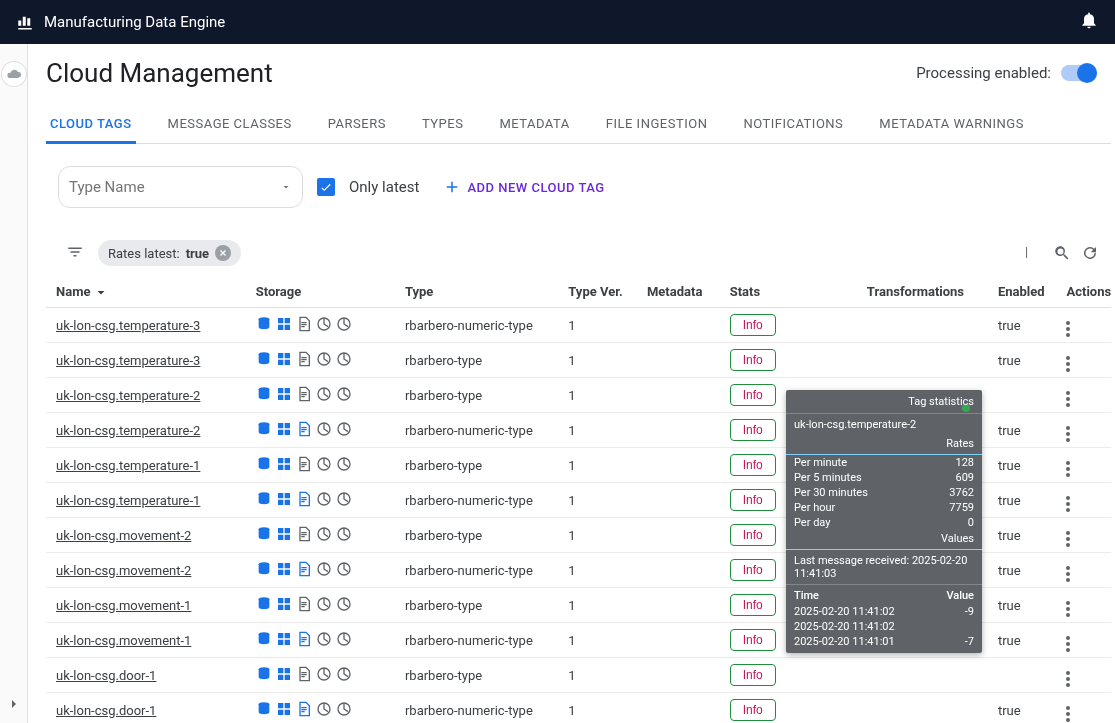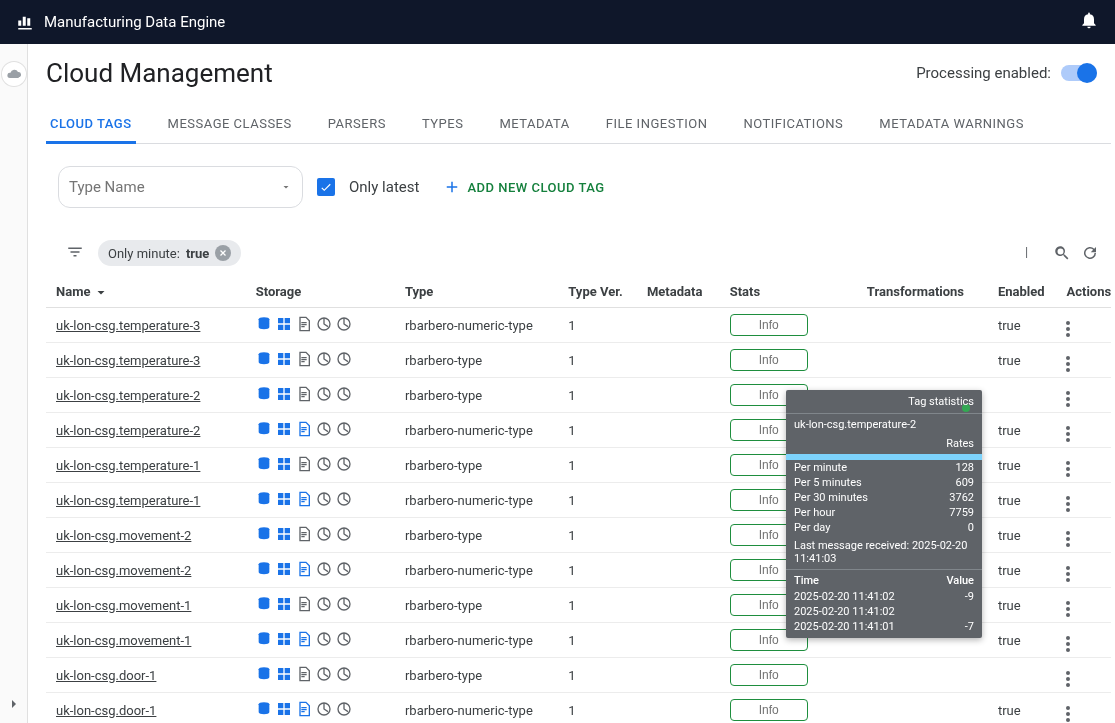--- a/index.html
+++ b/index.html
@@ -75,21 +75,21 @@
     display:flex;align-items:center;justify-content:space-between;
     padding:0 10px; color:#757575; font-size:15px; cursor:pointer;
   }
   .checkbox {
     width:18px;height:18px;border:2px solid #1a73e8;background:#1a73e8;
     display:inline-flex;align-items:center;justify-content:center;border-radius:2px;
   }
   .checkbox svg { width:14px;height:14px;fill:#fff; }
   .only-latest-lbl { font-size:15px; color:#3c4043; }
   .add-btn {
-    display:flex;align-items:center;gap:6px;color:#15803d;font-size:13px;
+    display:flex;align-items:center;gap:6px;color:#6d28d9;font-size:13px;
     font-weight:500;letter-spacing:0.5px;margin-left:10px;cursor:pointer;
   }
 
   .filterbar { display:flex;align-items:center;padding:4px 6px; }
   .filter-icon { width:18px;margin:0 14px;color:#5f6368; }
   .chip {
     background:#e8eaed;border-radius:16px;padding:5px 10px;
     display:inline-flex;align-items:center;gap:6px;font-size:13px;color:#3c4043;
   }
   .chip .x { width:16px;height:16px;border-radius:50%;background:#9aa0a6;
@@ -108,38 +108,38 @@
     padding:5px 10px; border-bottom:1px solid #ececec; font-size:13px;
     color:#3c4043; vertical-align:middle; height:30px;
     white-space:nowrap; overflow:hidden; text-overflow:ellipsis;
   }
   td.name a, td.name span.link { color:#3c4043; text-decoration:underline; cursor:pointer; }
   .storage-icons { display:flex; gap:4px; align-items:center; }
   .storage-icons svg { width:16px; height:16px; }
   .ico-blue { fill:#1a73e8; color:#1a73e8; }
   .ico-grey { fill:#5f6368; color:#5f6368; }
   .info-btn {
-    border:1px solid #1e8e3e; color:#737373; background:#fff;
-    border-radius:4px; padding:3px 28px; font-size:12px; cursor:pointer;
+    border:1px solid #1e8e3e; color:#be185d; background:#fff;
+    border-radius:4px; padding:3px 12px; font-size:12px; cursor:pointer;
     font-weight:500;
   }
   .kebab { width:4px; display:inline-flex; flex-direction:column; gap:2px; cursor:pointer; }
   .kebab i { width:4px;height:4px;border-radius:50%;background:#5f6368;display:block; }
 
   
   .tooltip {
     position:absolute; top:390px; left:786px; width:196px;
     background:#5f6368; color:#fff; font-size:11px; border-radius:2px;
     box-shadow:0 2px 6px rgba(0,0,0,0.3); padding-bottom:4px;
   }
   .tooltip .tt-head { text-align:right; padding:5px 8px; border-bottom:1px solid #80868b; position:relative;}
   .tooltip .tt-head::after { content:""; position:absolute; right:-5px; top:7px;
     border:5px solid transparent; border-left-color:#5f6368; }
   .tooltip .tt-tag { padding:4px 8px; }
-  .tooltip .tt-section { text-align:right; padding:2px 8px 4px; font-size:11px; border-bottom:6px solid #7dd3fc;}
+  .tooltip .tt-section { text-align:right; padding:2px 8px 4px; font-size:11px; border-bottom:1px solid #7dd3fc;}
   .tooltip .dot { display:inline-block;width:8px;height:8px;border-radius:50%;background:#34a853;float:right;margin-top:-14px;margin-right:4px;}
   .tooltip .row { display:flex;justify-content:space-between;padding:1px 8px; }
   .tooltip .row .v { text-align:right; min-width:40px; }
   .tooltip .last { padding:4px 8px; border-bottom:1px solid #80868b;}
   .tooltip .hdr { display:flex;justify-content:space-between;padding:4px 8px 2px;font-weight:500; }
 </style>
 </head>
 <body>
 
 <div class="topbar">
@@ -209,21 +209,21 @@
       </span>
     </div>
 
     <div class="filterbar">
       <span class="filter-icon">
         <svg viewBox="0 0 24 24" width="18" height="18" fill="#5f6368">
             <path d="M10 18h4v-2h-4v2zM3 6v2h18V6H3zm3 7h12v-2H6v2z"></path>
           </svg>
       </span>
       <span class="chip">
-        <span>Only minute: </span>
+        <span>Rates latest: </span>
           <b>true</b>
         <span class="x">
           <svg viewBox="0 0 24 24" width="10" height="10" fill="#fff">
               <path d="M18 6L6 18M6 6l12 12" stroke="#fff" stroke-width="3"></path>
             </svg>
         </span>
       </span>
       <span class="spacer"></span>
       <span class="right-icons">
         <span style="color:#5f6368;">|</span>
@@ -754,20 +754,21 @@
       </div>
       <div class="row">
         <span>Per hour</span>
         <span class="v">7759</span>
       </div>
       <div class="row">
         <span>Per day</span>
         <span class="v">0</span>
       </div>
     </div>
+  <div class="tt-section">Values</div>
   <div class="last">
     <span>Last message received: </span><span>2025-02-20 11:41:03</span>
   </div>
   <div class="hdr">
     <span>Time</span>
     <span>Value</span>
   </div>
   <div id="tt-values">
       <div class="row">
         <span>2025-02-20 11:41:02</span>

